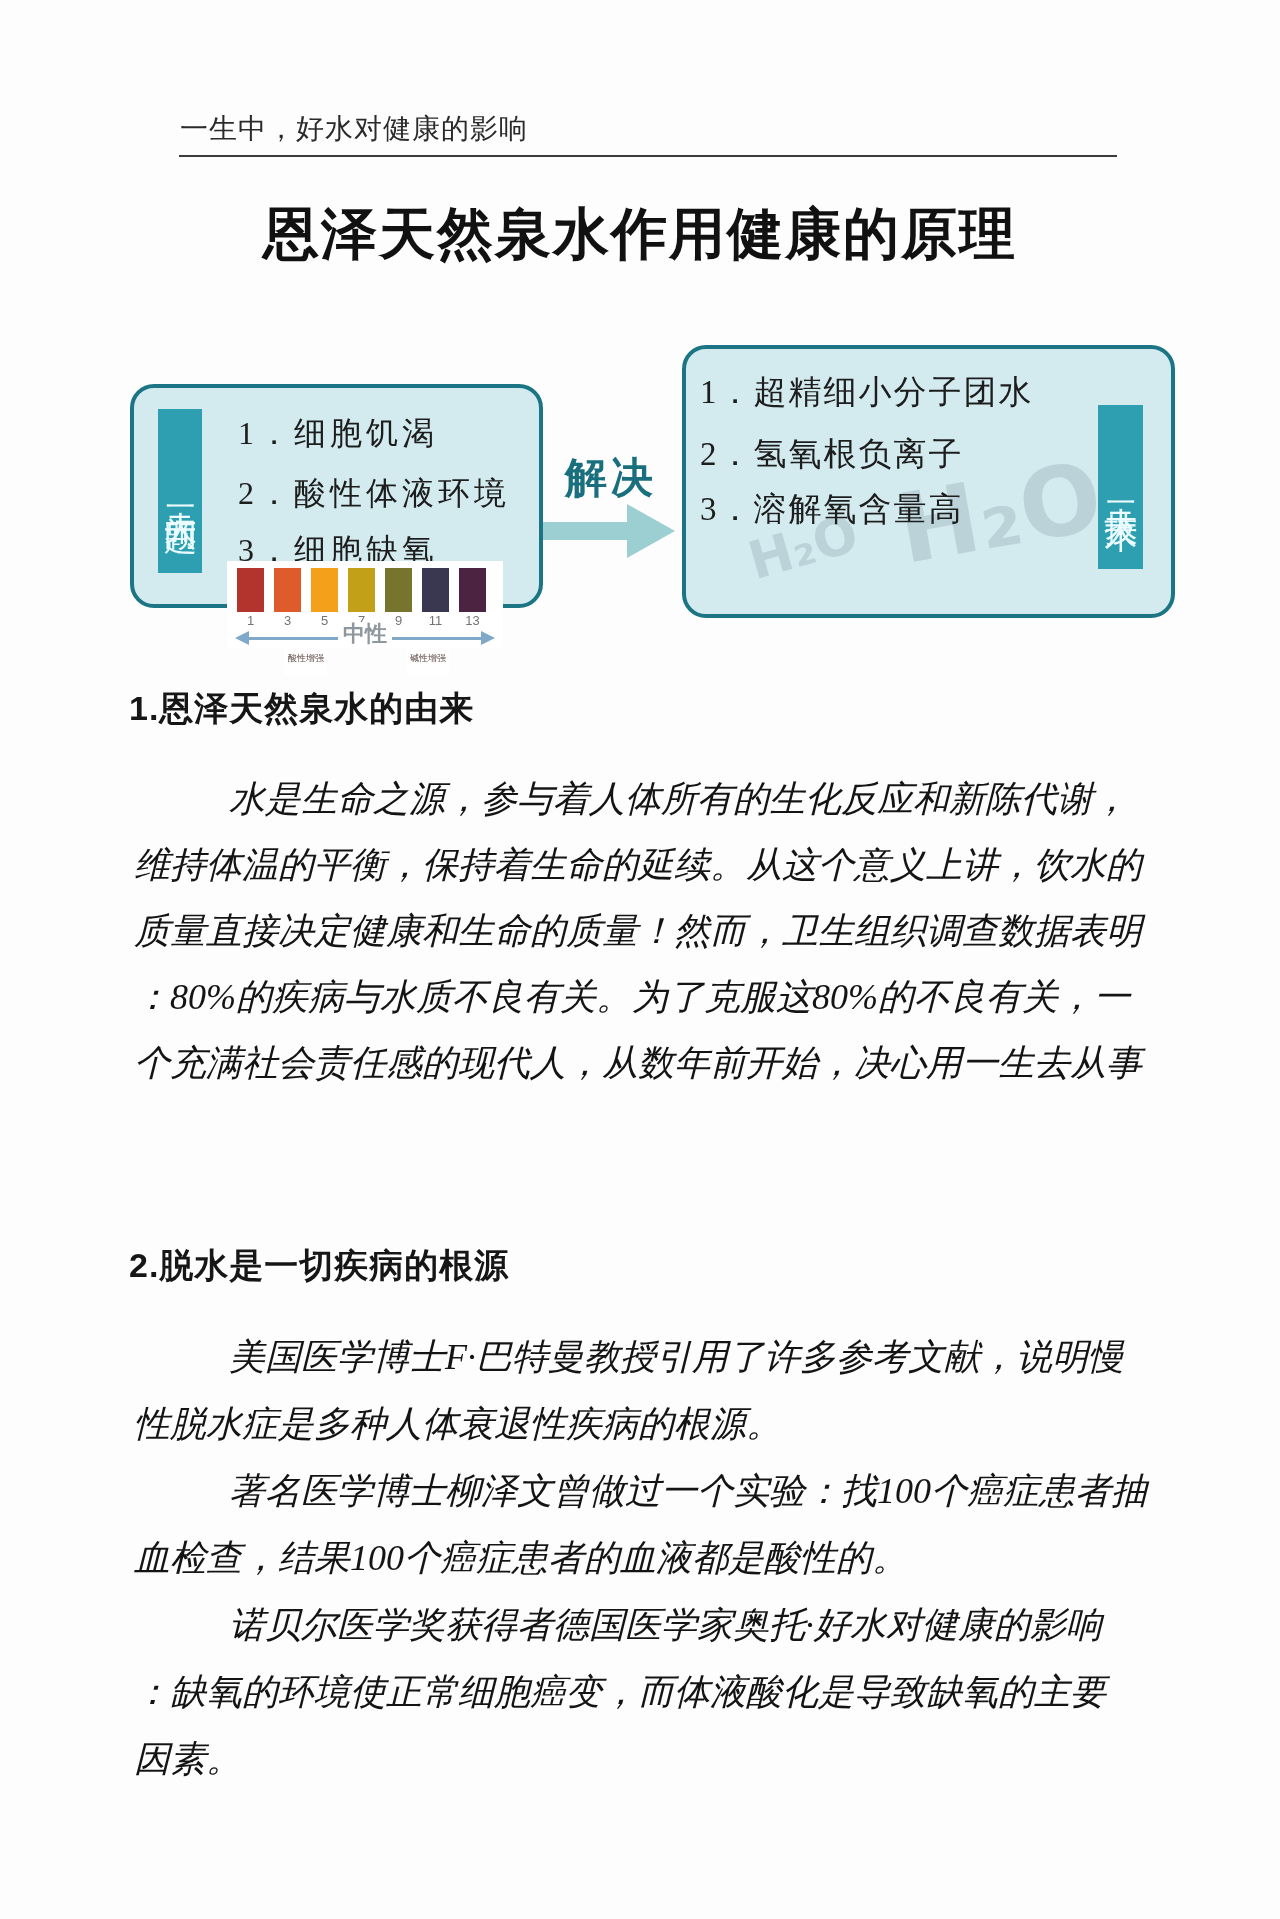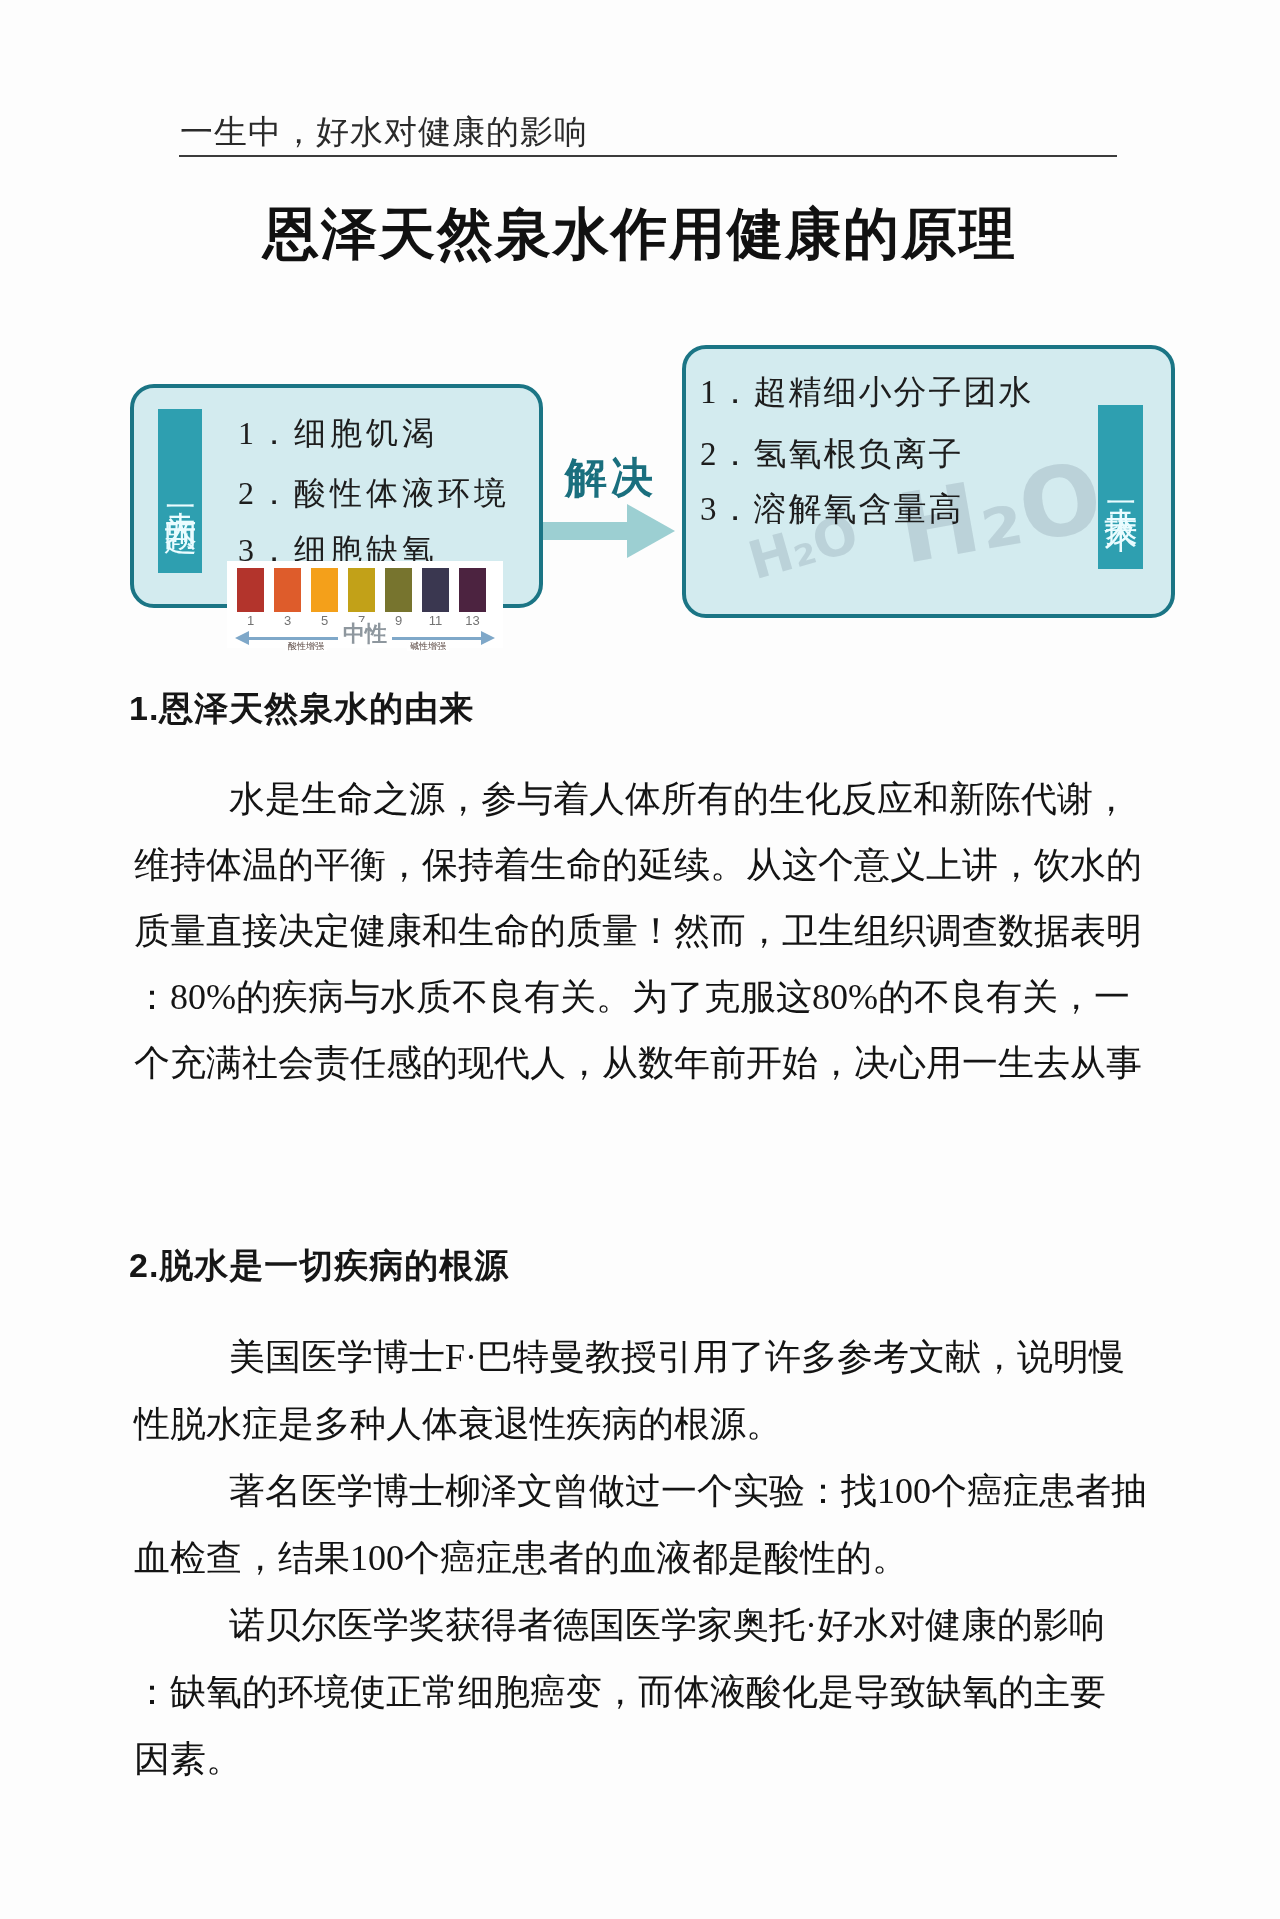--- a/index.html
+++ b/index.html
@@ -2,21 +2,21 @@
 <html><head>
 <meta charset="utf-8">
 <style>
   html,body{margin:0;padding:0;background:#e8e8e8;}
   .page{
     position:relative;width:1280px;height:1919px;background:#fdfdfd;
     overflow:hidden;margin:0 auto;
     font-family:"Liberation Sans","DejaVu Sans",sans-serif;color:#1b1b1b;
   }
   
-  .header-note{position:absolute;left:180px;top:110px;font-size:33px;color:#2a2a2a;letter-spacing:1px;}
+  .header-note{position:absolute;left:180px;top:110px;font-size:28px;color:#2a2a2a;letter-spacing:1px;}
   .header-rule{position:absolute;left:179px;top:155px;width:938px;height:2px;background:#3c3c3c;}
   .page-title{position:absolute;left:0;top:197px;width:100%;margin:0;text-align:center;
     font-size:56px;font-weight:700;letter-spacing:2px;color:#111;}
   
   .box{position:absolute;background:#d3ebef;border:4px solid #1b7585;border-radius:24px;box-sizing:border-box;}
   .box-left{left:130px;top:345px;width:413px;height:224px;margin-top:39px;}
   .box-right{left:682px;top:345px;width:493px;height:273px;}
   .vtab{position:absolute;background:#2e9fb0;color:#eafcff;display:flex;align-items:center;justify-content:center;
     writing-mode:vertical-rl;text-orientation:upright;font-size:33px;letter-spacing:6px;
     font-family:"Liberation Serif","DejaVu Serif",serif;}
@@ -40,35 +40,35 @@
   .ph-cell{width:27px;text-align:center;flex:0 0 auto;}
   .ph-color{width:27px;height:44px;}
   .ph-num{font-size:13px;color:#737373;margin-top:2px;line-height:13px;}
   .ph-axis{position:relative;height:20px;margin-top:1px;}
   .ph-line{position:absolute;left:2px;right:2px;top:9px;height:3px;background:#7fa8c9;}
   .ph-ahead{position:absolute;top:3px;width:0;height:0;border-top:7px solid transparent;border-bottom:7px solid transparent;}
   .ph-ahead-l{left:-2px;border-right:14px solid #7fa8c9;}
   .ph-ahead-r{right:-2px;border-left:14px solid #7fa8c9;}
   .ph-neutral{position:absolute;left:50%;top:-6px;transform:translateX(-50%);background:#fff;
     padding:0 5px;font-size:22px;font-weight:700;color:#8e979e;line-height:24px;}
-  .ph-side{position:absolute;top:13px;font-size:9px;color:#5c4a44;background:#fff;padding:0 3px;line-height:10px;}
+  .ph-side{position:absolute;top:13px;font-size:9px;color:#5c4a44;background:#fff;padding:12px 3px;line-height:10px;}
   .ph-acid{left:48px;} .ph-alkali{right:44px;}
   
   .solve-label{position:absolute;left:550px;top:450px;width:122px;text-align:center;
     font-size:42px;font-weight:700;color:#1a6f7e;letter-spacing:4px;}
   .arrow-shaft{position:absolute;left:543px;top:522px;width:84px;height:18px;background:#9ccfd2;}
   .arrow-head{position:absolute;left:627px;top:504px;width:0;height:0;
     border-top:27px solid transparent;border-bottom:27px solid transparent;border-left:48px solid #9ccfd2;}
   
   .sec-heading{position:absolute;left:129px;margin:0;font-size:34px;font-weight:700;color:#161616;letter-spacing:1px;}
   .sh1{top:686px;} .sh2{top:1243px;}
   .body-lines{position:absolute;left:134px;width:1060px;
     font-family:"Liberation Serif","DejaVu Serif",serif;font-size:36px;color:#141414;}
   .bl1{top:772px;} .bl2{top:1330px;}
-  .bline{height:66px;line-height:54px;white-space:nowrap;}
+  .bline{height:66px;line-height:54px;white-space:nowrap;font-style:italic;}
   .bl2 .bline{height:67px;}
   .indent{padding-left:95px;}
 </style>
 </head>
 <body>
 
 <div class="page">
 
   <div class="header-note">一生中，好水对健康的影响</div>
   <div class="header-rule"></div>

